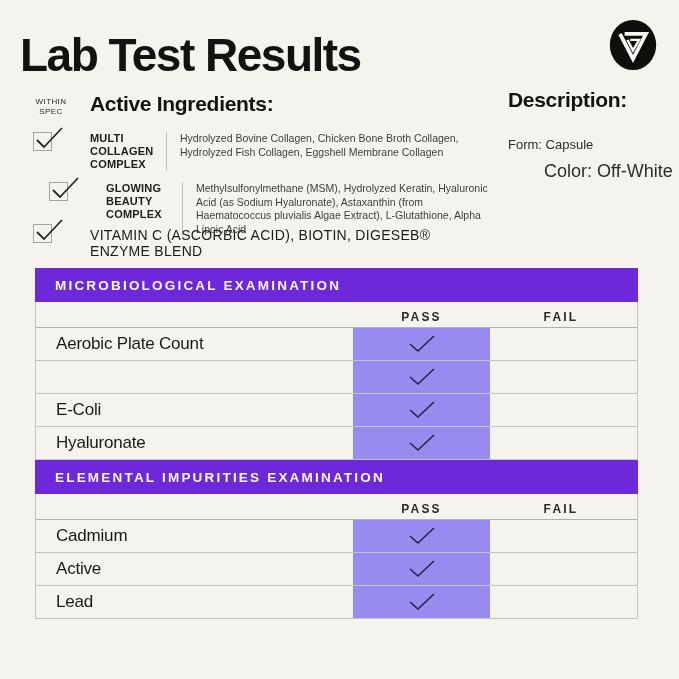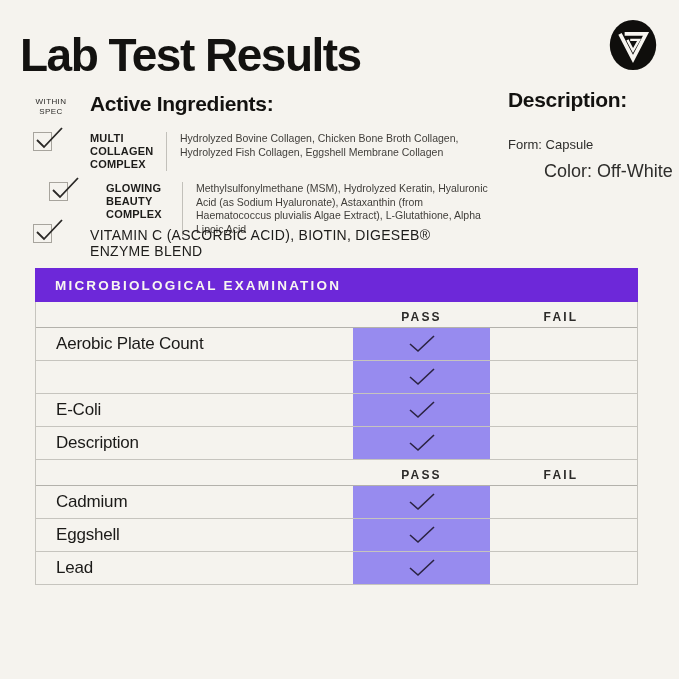--- a/index.html
+++ b/index.html
@@ -183,44 +183,45 @@
     </div>
     <div class="trow">
       <div class="trow-label">E-Coli</div>
       <div class="pass-cell">
         <svg width="26" height="18" viewBox="0 0 26 18">
             <polyline points="1,9 9,16 25,1" fill="none" stroke="#2b2342" stroke-width="1.6"></polyline>
           </svg>
       </div>
     </div>
     <div class="trow">
-      <div class="trow-label">Description</div>
-      <div class="pass-cell">
-        <svg width="26" height="18" viewBox="0 0 26 18">
-            <polyline points="1,9 9,16 25,1" fill="none" stroke="#2b2342" stroke-width="1.6"></polyline>
-          </svg>
-      </div>
-    </div>
-  </div>
-
+      <div class="trow-label">Hyaluronate</div>
+      <div class="pass-cell">
+        <svg width="26" height="18" viewBox="0 0 26 18">
+            <polyline points="1,9 9,16 25,1" fill="none" stroke="#2b2342" stroke-width="1.6"></polyline>
+          </svg>
+      </div>
+    </div>
+  </div>
+
+  <div class="bar">ELEMENTAL IMPURITIES EXAMINATION</div>
   <div class="tbody">
     <div class="colheader">
       <div class="col-label pass-pos">PASS</div>
       <div class="col-label fail-pos">FAIL</div>
     </div>
     <div class="trow">
       <div class="trow-label">Cadmium</div>
       <div class="pass-cell">
         <svg width="26" height="18" viewBox="0 0 26 18">
             <polyline points="1,9 9,16 25,1" fill="none" stroke="#2b2342" stroke-width="1.6"></polyline>
           </svg>
       </div>
     </div>
     <div class="trow">
-      <div class="trow-label">Eggshell</div>
+      <div class="trow-label">Active</div>
       <div class="pass-cell">
         <svg width="26" height="18" viewBox="0 0 26 18">
             <polyline points="1,9 9,16 25,1" fill="none" stroke="#2b2342" stroke-width="1.6"></polyline>
           </svg>
       </div>
     </div>
     <div class="trow">
       <div class="trow-label">Lead</div>
       <div class="pass-cell">
         <svg width="26" height="18" viewBox="0 0 26 18">

